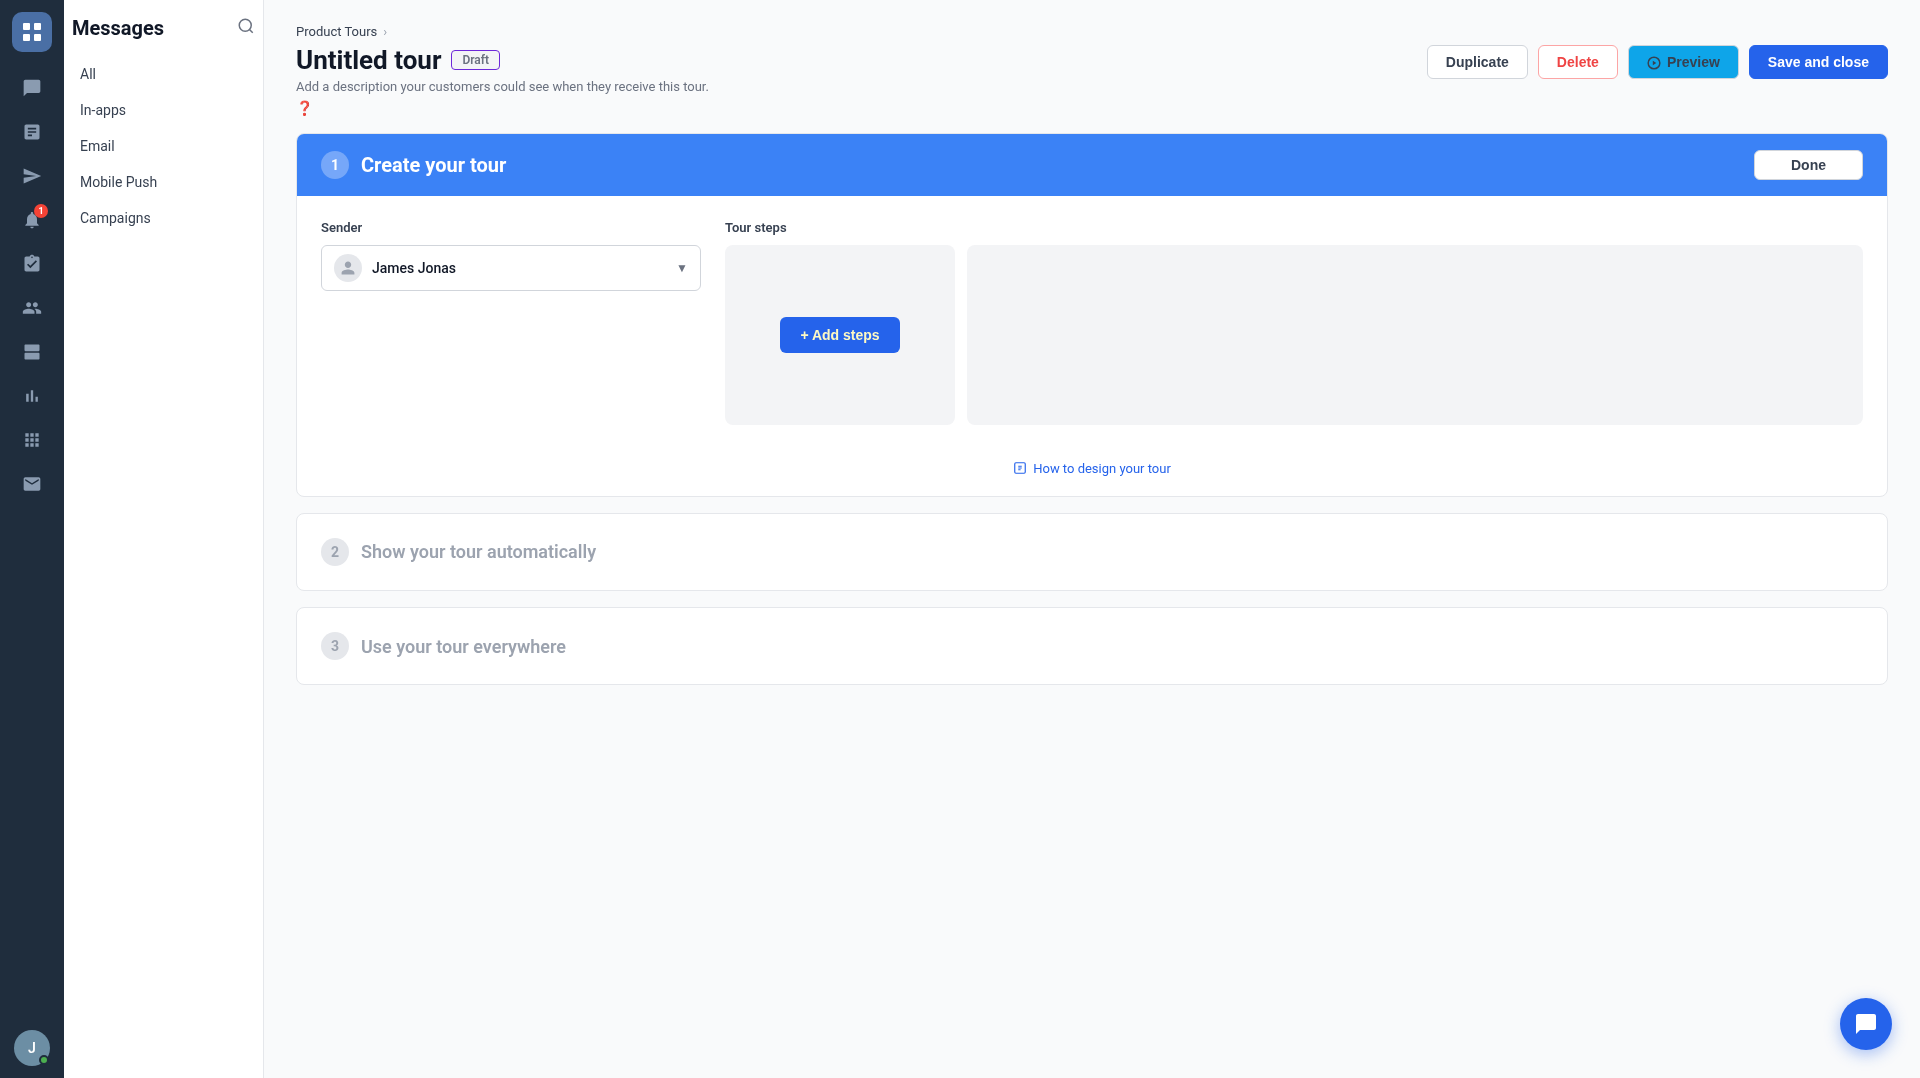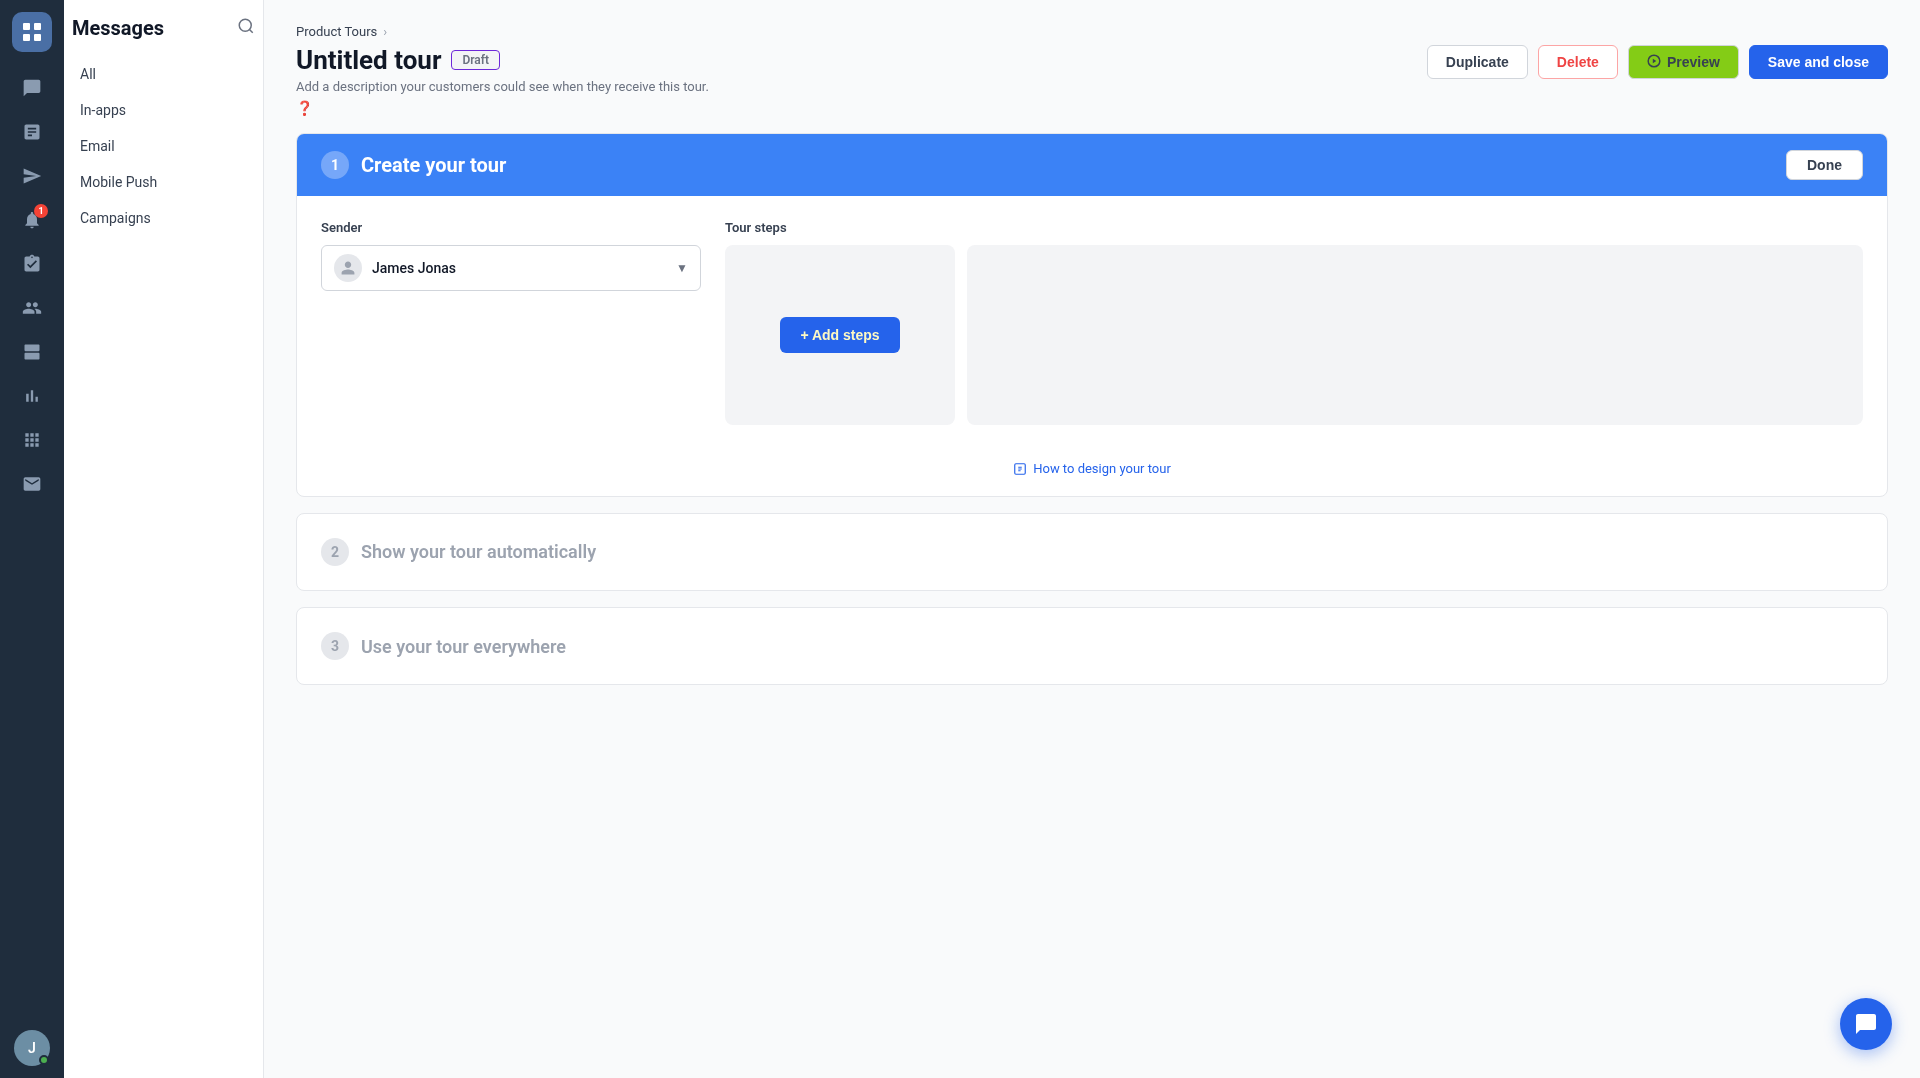--- a/index.html
+++ b/index.html
@@ -111,22 +111,22 @@
       padding: 8px 18px; border-radius: 6px; font-size: 14px; font-weight: 600;
       cursor: pointer; border: 1px solid transparent;
     }
     .btn-outline {
       background: #fff; border-color: #d1d5db; color: #374151;
     }
     .btn-danger {
       background: #fff; border-color: #fca5a5; color: #ef4444;
     }
     .btn-preview {
-      background: #84cc16; border-color: #d1d5db; color: #374151;
-      display: flex; align-items: flex-start; gap: 6px;
+      background: #0ea5e9; border-color: #d1d5db; color: #374151;
+      display: flex; align-items: flex-end; gap: 6px;
     }
     .btn-primary {
       background: #2563eb; color: #fff; border-color: #2563eb;
     }
 
     
     .section-card {
       background: #fff;
       border-radius: 8px;
       border: 1px solid #e5e7eb;
@@ -155,21 +155,21 @@
       width: 28px; height: 28px; border-radius: 50%;
       background: #e5e7eb;
       color: #9ca3af; font-size: 14px; font-weight: 700;
       display: flex; align-items: center; justify-content: center;
       flex-shrink: 0;
     }
     .step-title-white { color: white; font-size: 20px; font-weight: 700; }
     .step-title-gray { color: #9ca3af; font-size: 18px; font-weight: 600; }
     .btn-done {
       background: #fff; border: 1px solid #d1d5db; color: #374151;
-      padding: 6px 20px; border-radius: 6px; font-size: 14px; font-weight: 600;
+      padding: 6px 36px; border-radius: 6px; font-size: 14px; font-weight: 600;
       cursor: pointer;
     }
 
     
     .step-body {
       padding: 24px;
       display: flex; gap: 24px;
     }
     .sender-panel { flex: 0 0 380px; }
     .tour-steps-panel { flex: 1; }
@@ -213,21 +213,21 @@
       cursor: pointer; display: flex; align-items: center; gap: 6px;
     }
 
     
     .design-link-row {
       padding: 12px 24px 20px;
       display: flex; align-items: center; justify-content: center;
     }
     .design-link {
       color: #2563eb; font-size: 13px; cursor: pointer;
-      display: flex; align-items: center; gap: 6px;
+      display: flex; align-items: flex-start; gap: 6px;
       text-decoration: none;
     }
 
     
     .step-header-gray .step-title-multiline {
       font-size: 18px; font-weight: 600; color: #9ca3af;
       line-height: 1.3;
     }
 
     

